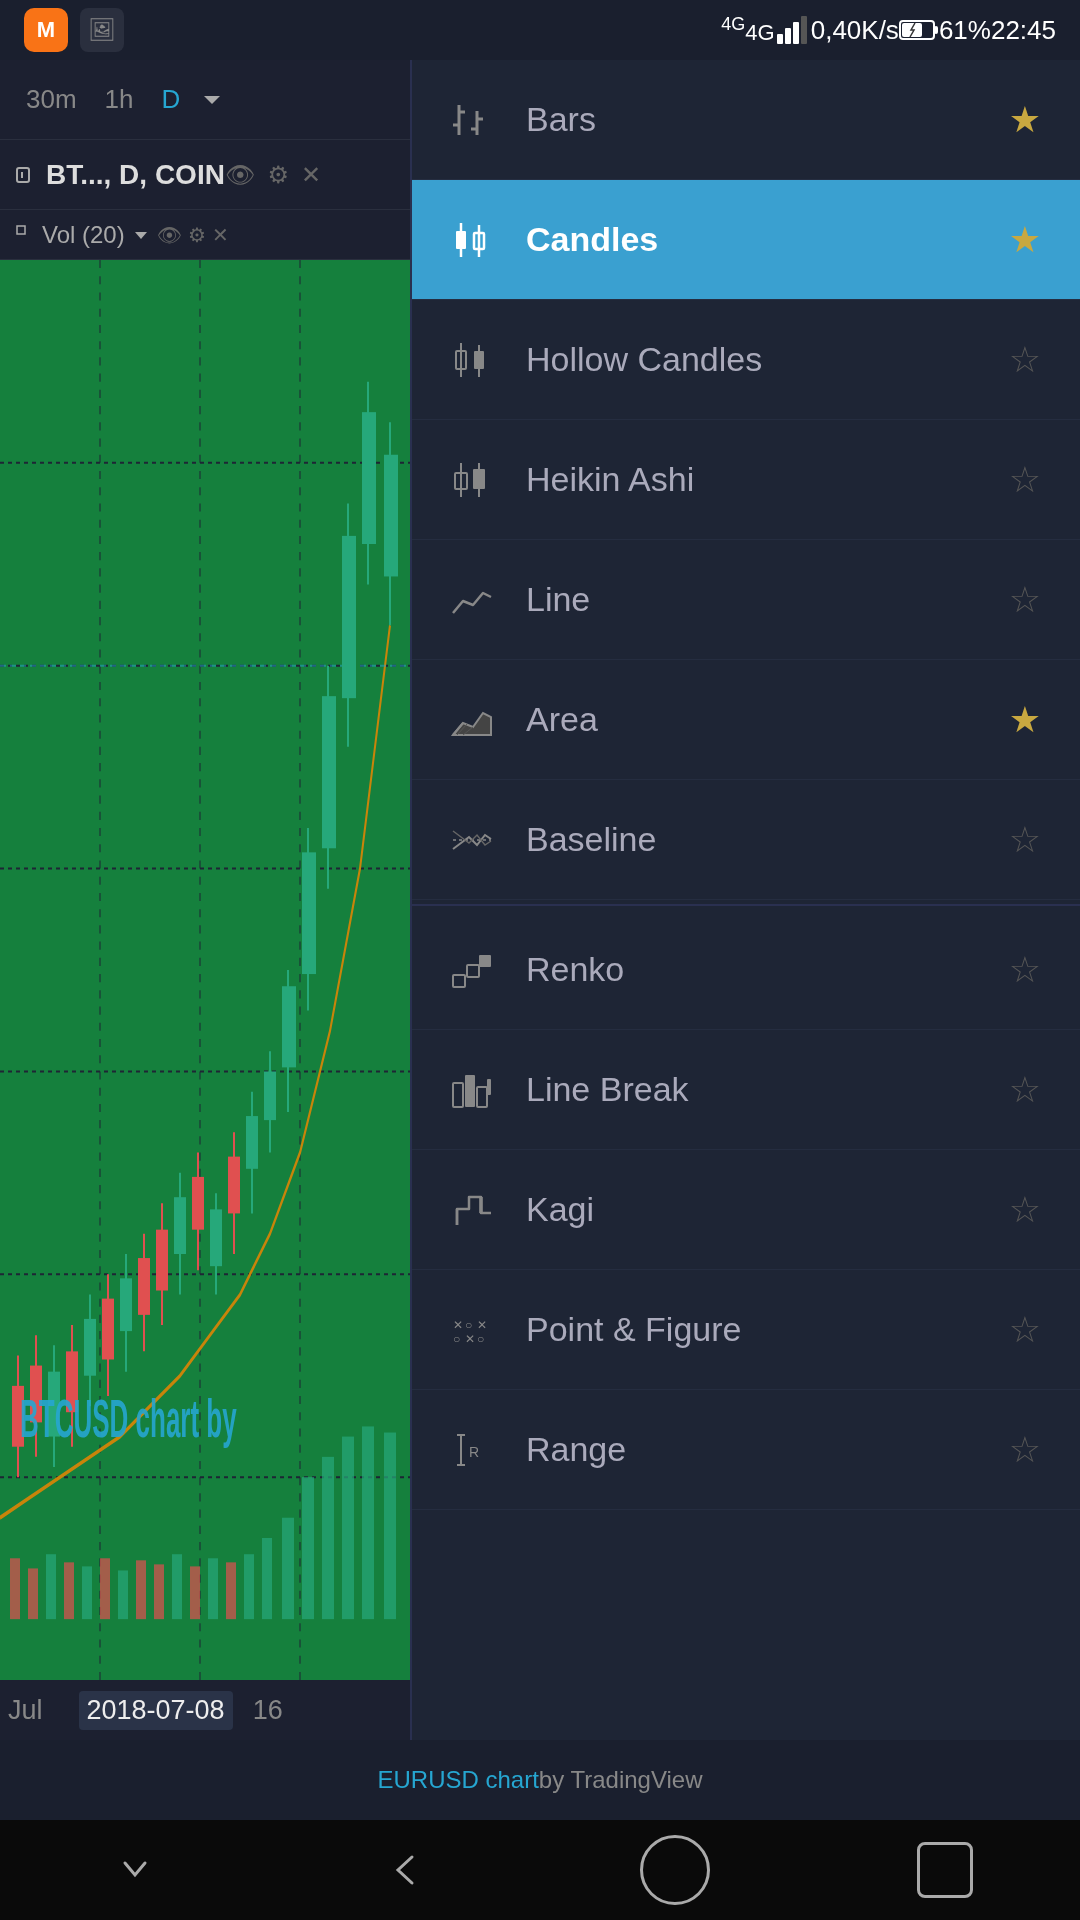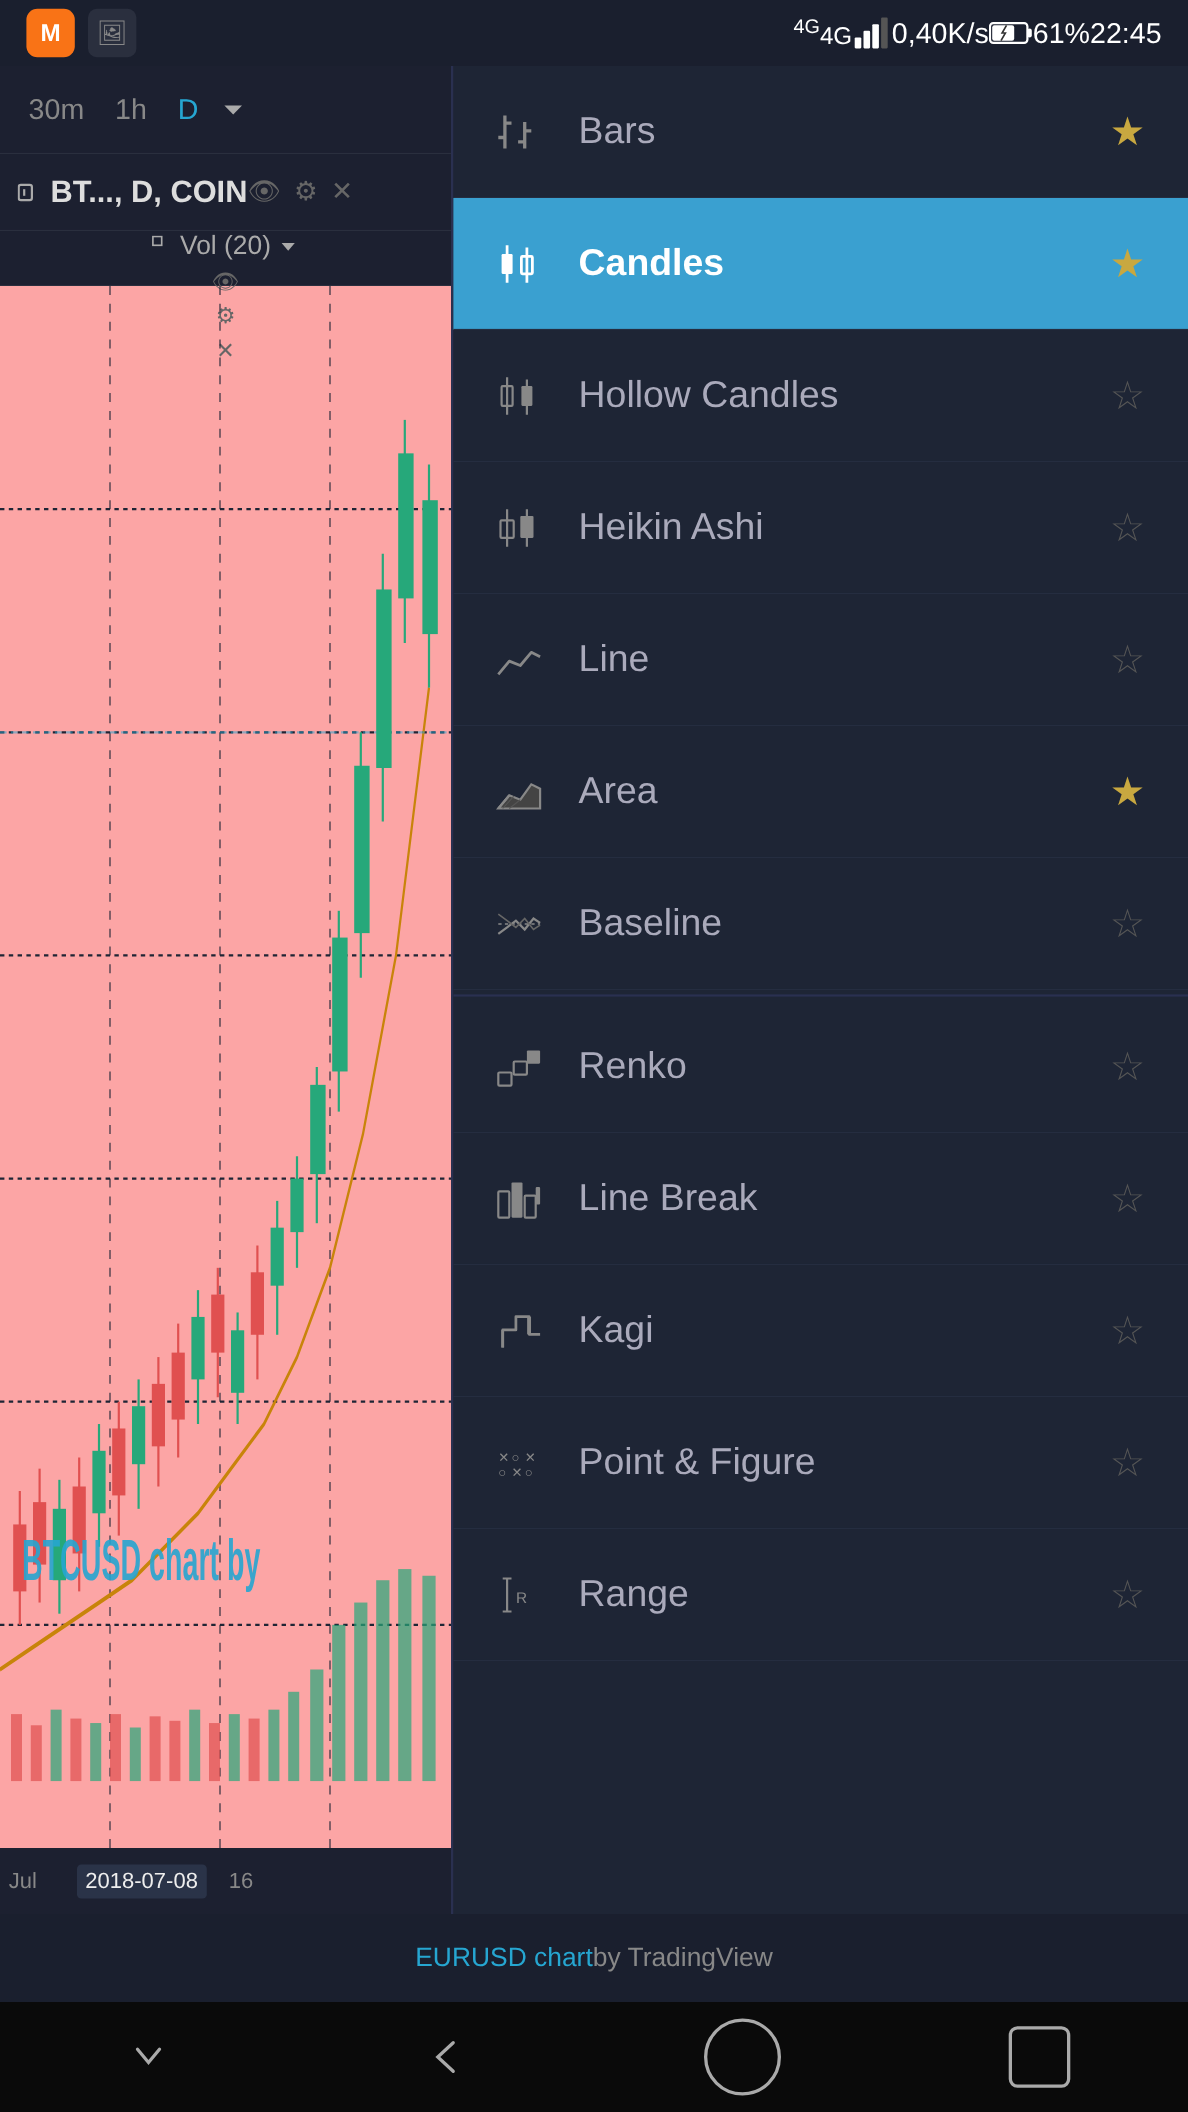--- a/index.html
+++ b/index.html
@@ -67,21 +67,21 @@
       display: flex;
       width: 100%;
       height: calc(1920px - 60px - 100px);
       position: relative;
     }
 
     
     .chart-area {
       width: 410px;
       height: 100%;
-      background: #fca5a5;
+      background: #15803d;
       position: relative;
       overflow: hidden;
     }
 
     
     .chart-toolbar {
       height: 80px;
       background: #1c2030;
       display: flex;
       align-items: center;
@@ -132,21 +132,20 @@
     }
 
     .chart-vol {
       height: 50px;
       background: #1c2030;
       display: flex;
       align-items: center;
       padding: 0 16px;
       gap: 6px;
       border-bottom: 1px solid #2a2f3e;
-      flex-direction: column;
     }
     .vol-label {
       color: #aaa;
       font-size: 24px;
       display: flex;
       align-items: center;
       gap: 6px;
     }
 
     
@@ -316,21 +315,21 @@
       height: 60px;
       background: #1c2030;
       display: flex;
       align-items: center;
       padding: 0 8px;
       gap: 20px;
       overflow: hidden;
     }
     .date-tick {
       color: #888;
-      font-size: 20px;
+      font-size: 27px;
       white-space: nowrap;
     }
     .date-tick.highlight {
       background: #2a3348;
       padding: 4px 8px;
       border-radius: 4px;
       color: #eee;
       margin-left: 16px;
     }
   </style>

